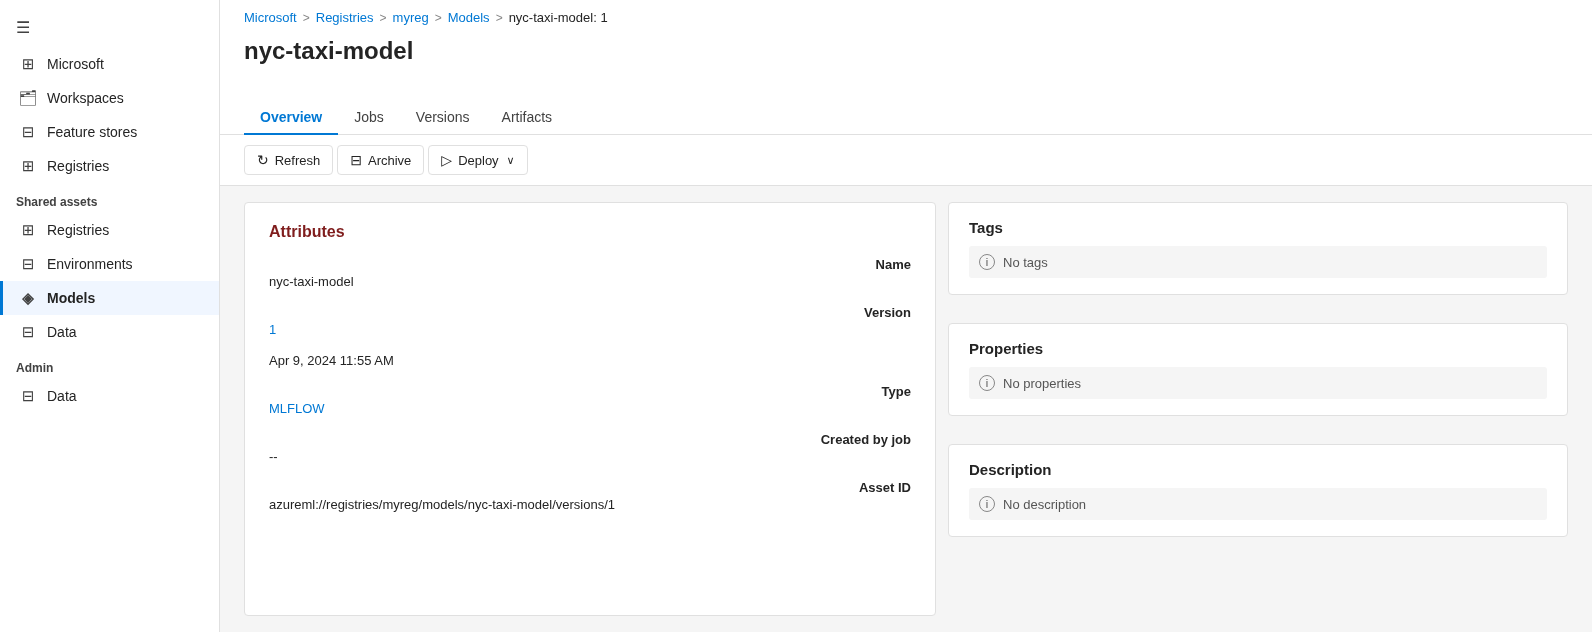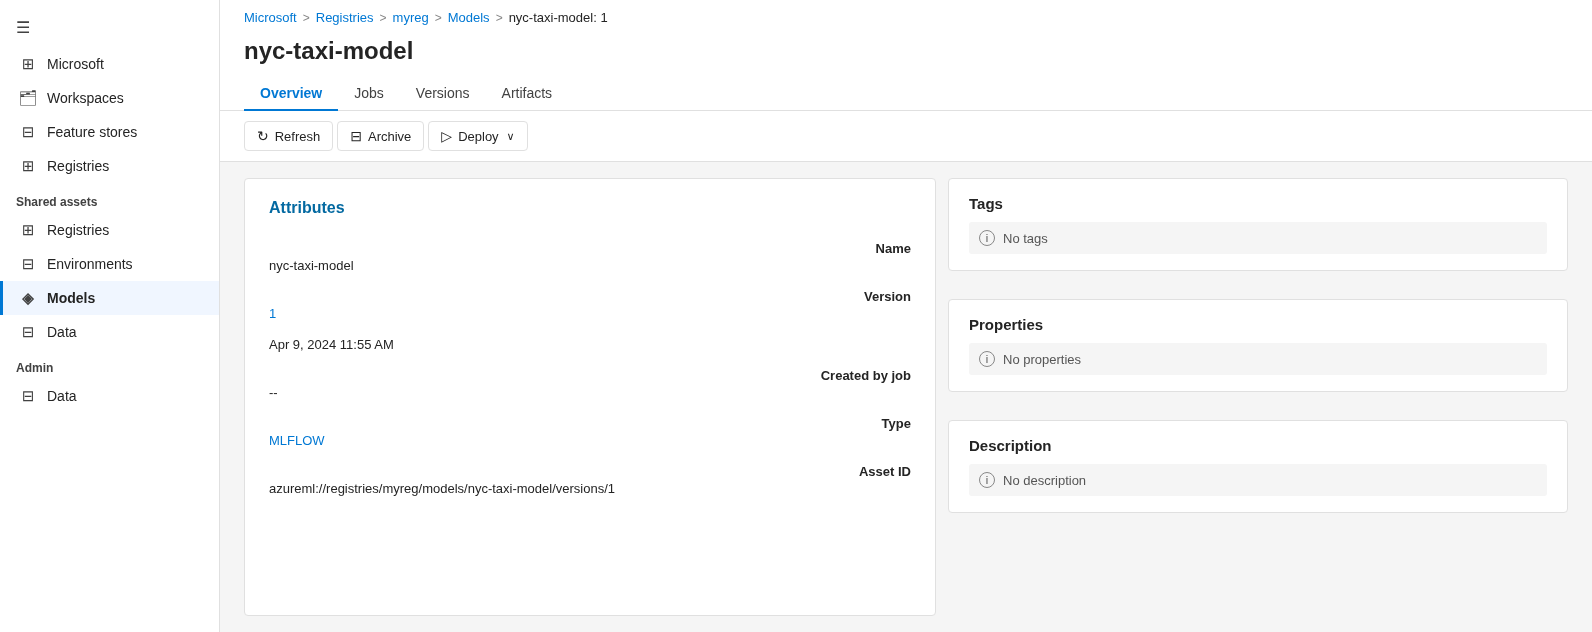--- a/index.html
+++ b/index.html
@@ -87,20 +87,21 @@
       padding: 8px 24px 12px 24px;
       color: #242424;
     }
 
     
     .tabs {
       display: flex;
       border-bottom: 1px solid #e0e0e0;
       padding: 0 24px;
       gap: 0;
+      margin-top: 24px;
     }
     .tab {
       padding: 8px 16px;
       cursor: pointer;
       font-size: 14px;
       color: #424242;
       border-bottom: 2px solid transparent;
       margin-bottom: -1px;
     }
     .tab.active {
@@ -146,22 +147,22 @@
       flex: 1;
       background: #fff;
       border: 1px solid #e0e0e0;
       border-radius: 4px;
       padding: 20px 24px;
       margin-right: 12px;
     }
     .panel-title {
       font-size: 16px;
       font-weight: 600;
-      margin-bottom: 24px;
-      color: #0369a1;
+      margin-bottom: 16px;
+      color: #7f1d1d;
     }
     .attr-group {
       margin-bottom: 16px;
     }
     .attr-label {
       font-size: 13px;
       font-weight: 600;
       color: #242424;
       margin-bottom: 2px;
       text-align: right;
@@ -327,27 +328,27 @@
         <div class="attr-label">Version</div>
         <div class="attr-value blue-text" style="color: rgb(0, 120, 212);">1</div>
       </div>
 
       <div class="attr-group">
         <div class="attr-value">Apr 9, 2024 11:55 AM</div>
       </div>
 
 
       <div class="attr-group">
+        <div class="attr-label">Type</div>
+        <div class="attr-value blue-text" style="color: rgb(0, 120, 212);">MLFLOW</div>
+      </div>
+
+      <div class="attr-group">
         <div class="attr-label">Created by job</div>
         <div class="attr-value">--</div>
-      </div>
-
-      <div class="attr-group">
-        <div class="attr-label">Type</div>
-        <div class="attr-value blue-text" style="color: rgb(0, 120, 212);">MLFLOW</div>
       </div>
 
       <div class="attr-group">
         <div class="attr-label">Asset ID</div>
         <div class="attr-value">azureml://registries/myreg/models/nyc-taxi-model/versions/1</div>
       </div>
     </div>
 
     <div class="right-panel">
 

